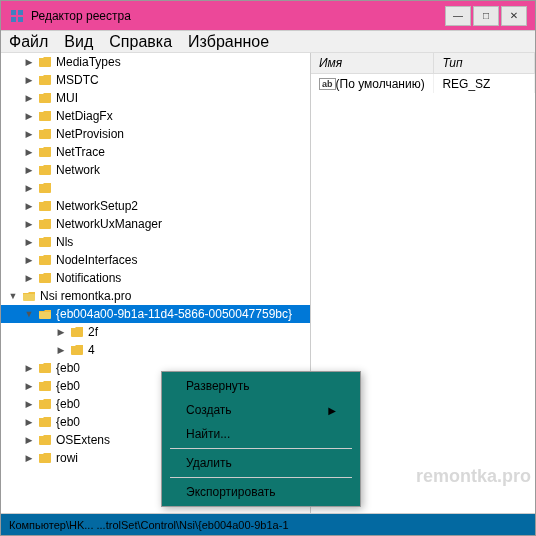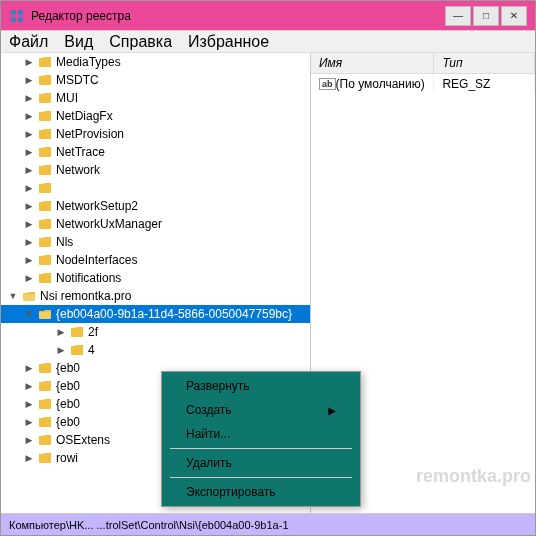--- a/index.html
+++ b/index.html
@@ -188,21 +188,21 @@
       background: #fff;
       border: 1px solid #999;
       font-size: 9px;
       padding: 0 2px;
       font-weight: bold;
       color: #333;
     }
 
     
     .status-bar {
-      background: #c4b5fd;
+      background: #0369a1;
       border-top: 1px solid #ccc;
       height: 22px;
       display: flex;
       align-items: center;
       padding: 0 8px;
       font-size: 11px;
       color: #000;
       overflow: hidden;
     }
 

